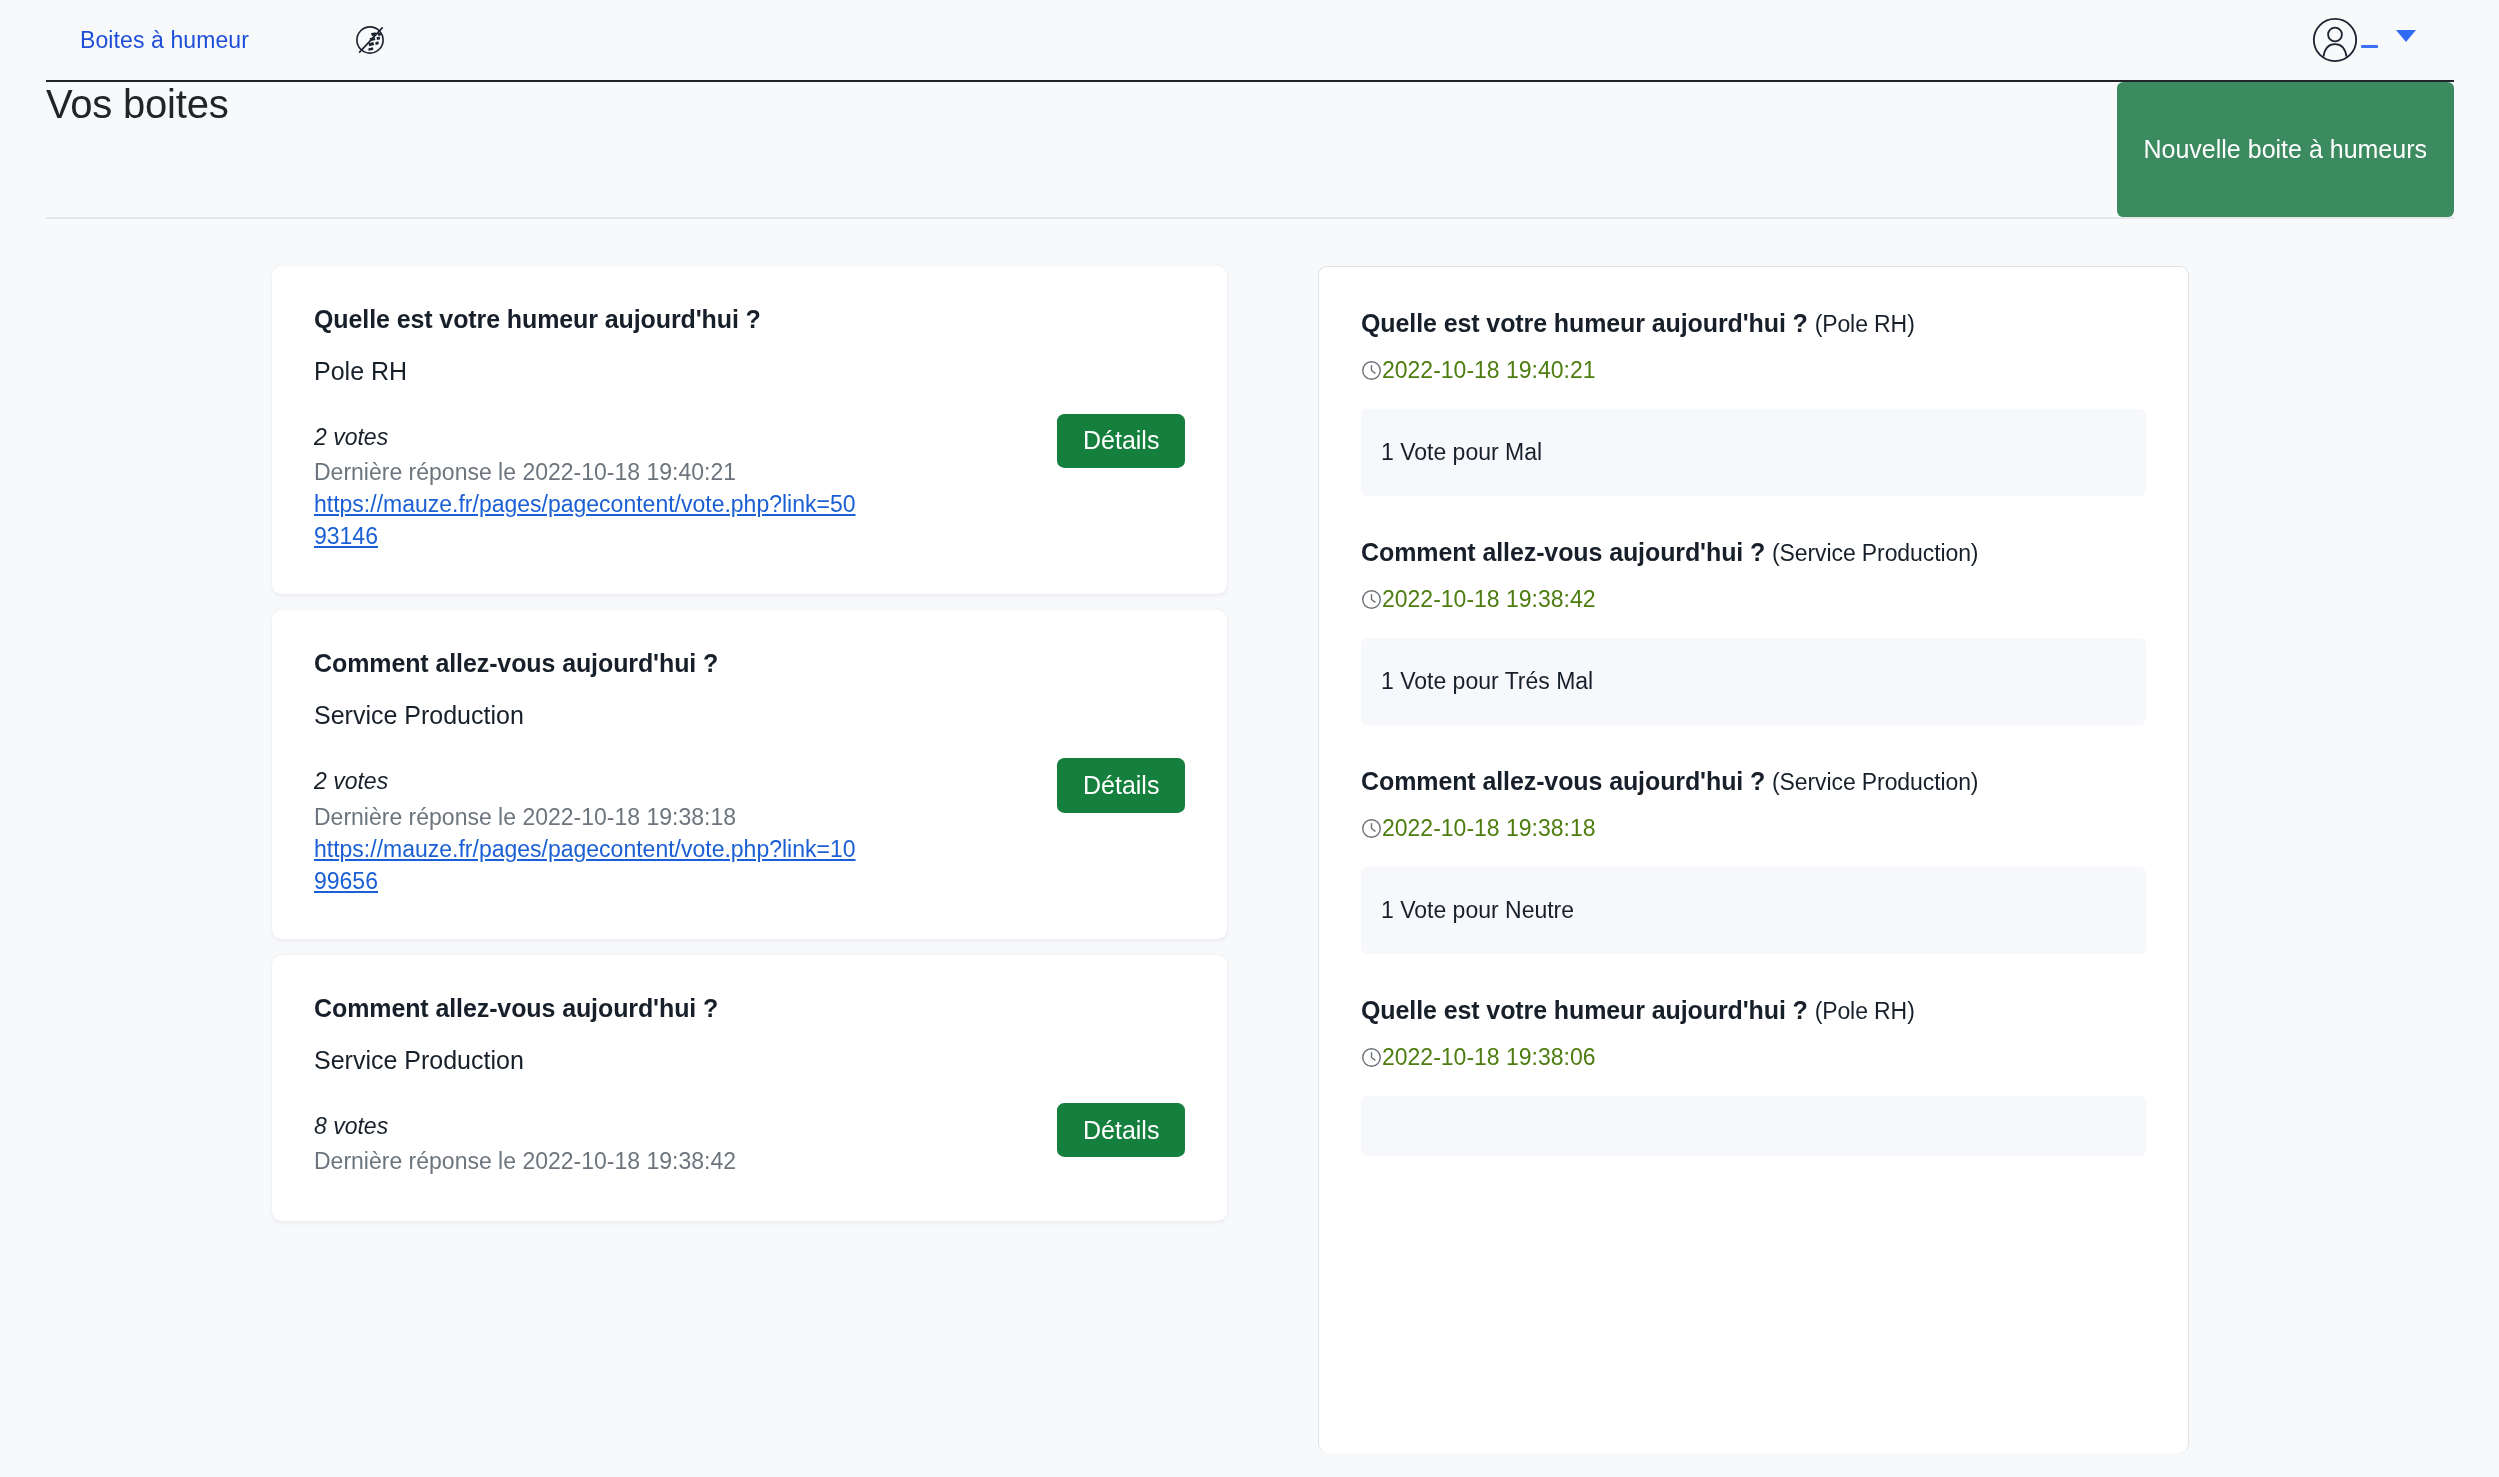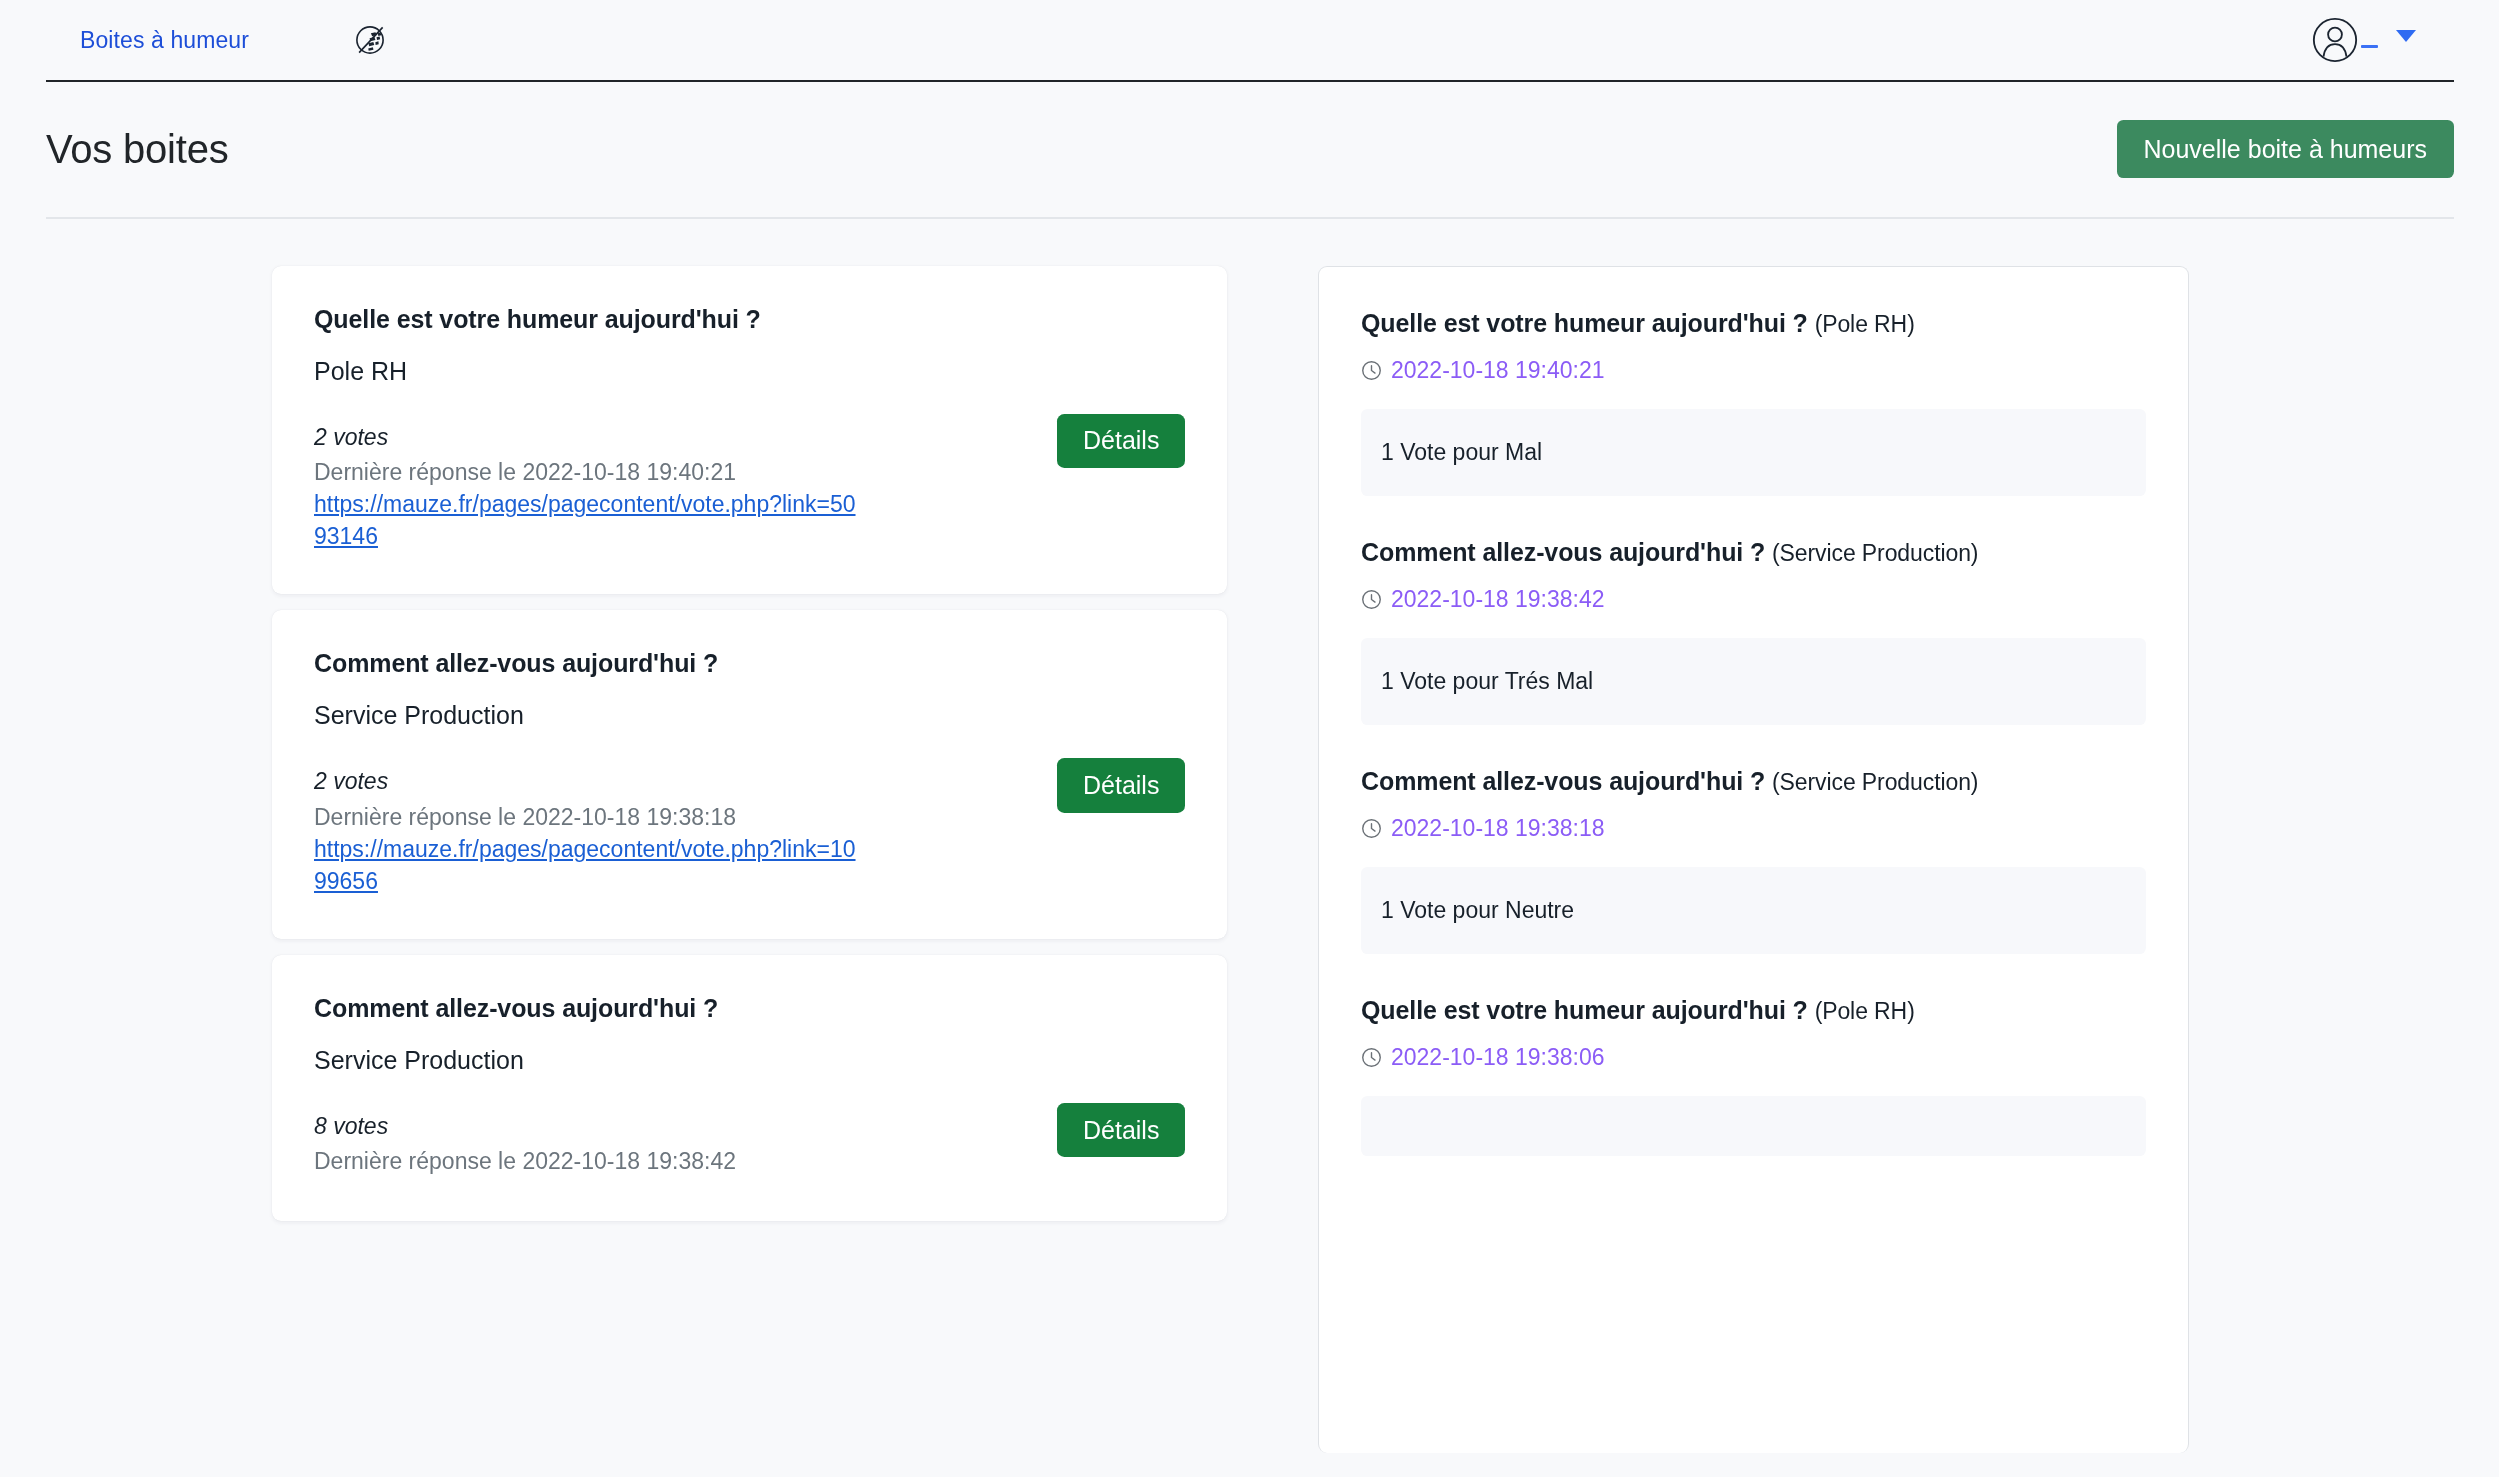--- a/index.html
+++ b/index.html
@@ -61,21 +61,20 @@
   }
   .navbar-bottom-border {
     height: 1.8px;
     background: #212529;
     margin: 0 46px;
   }
 
   
   .page-header {
     display: flex;
-    align-items: center;
     padding: 0 46px;
     height: 135px;
   }
   .page-title {
     font-size: 40px;
     font-weight: 400;
     color: #212529;
     letter-spacing: -0.2px;
   }
   .header-spacer { flex: 1; }
@@ -200,23 +199,22 @@
     letter-spacing: -0.1px;
   }
   .activity-title .scope {
     font-weight: 400;
     color: #17202a;
     font-size: 23px;
   }
   .activity-time {
     display: flex;
     align-items: center;
-    gap: 9px;
-    font-size: 23px;
-    color: #8b5cf6;
+    font-size: 23px;
+    color: #4d7c0f;
     margin-bottom: 25px;
   }
   .clock-icon { width: 21px; height: 21px; display: block; flex: none; }
   .vote-box {
     background: #f7f8fb;
     border-radius: 6.4px;
     padding: 30px 20px;
     font-size: 23px;
     color: #17202a;
   }

